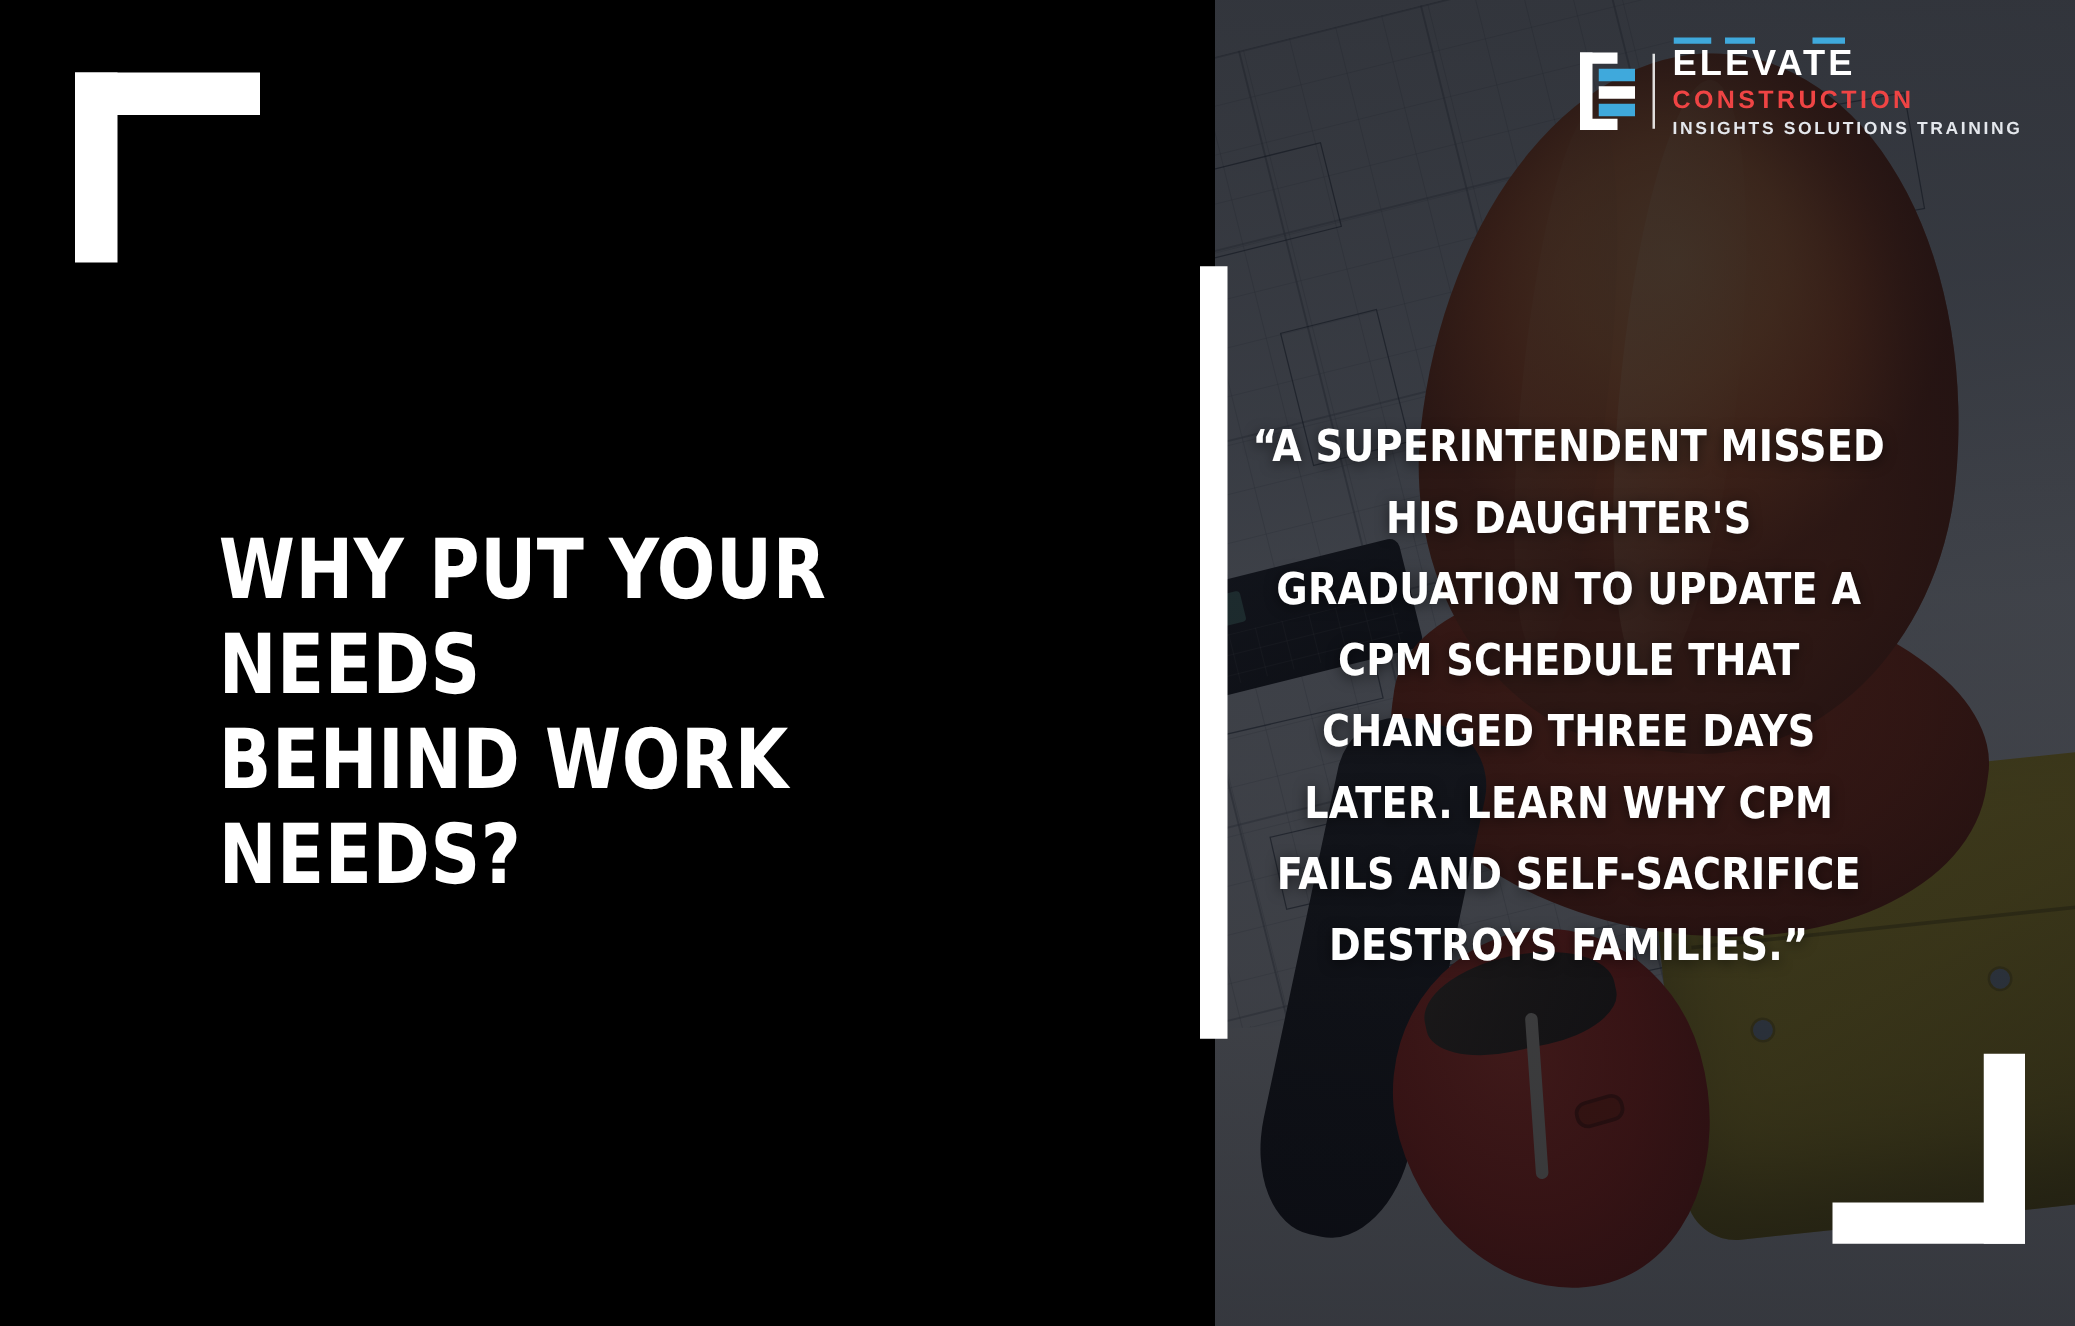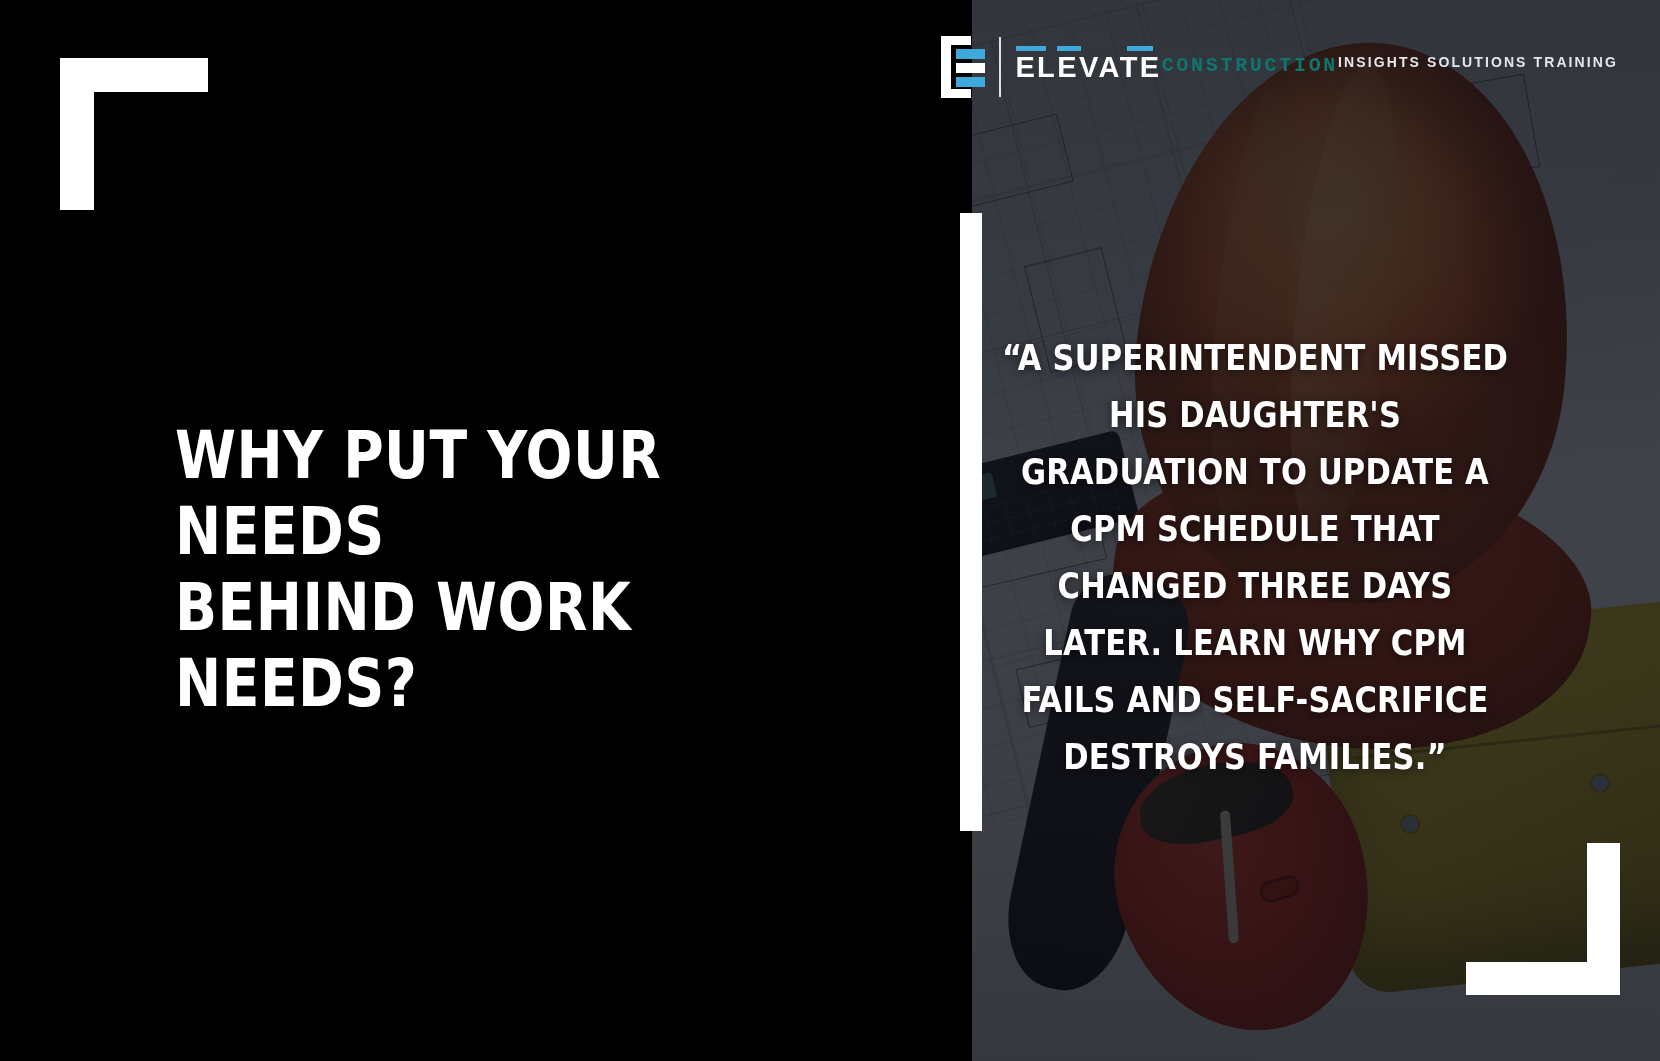--- a/index.html
+++ b/index.html
@@ -186,36 +186,36 @@
   }
   .logo-mark { position:relative; width:44px; height:62px; }
   .logo-mark .outer-l { position:absolute; left:0; top:0; width:10px; height:62px; background:#fff; }
   .logo-mark .outer-t { position:absolute; left:0; top:0; width:30px; height:9px; background:#fff; }
   .logo-mark .outer-b { position:absolute; left:0; bottom:0; width:30px; height:9px; background:#fff; }
   .logo-mark .bar { position:absolute; left:15px; height:10px; }
   .logo-mark .bar-top { top:13px; width:29px; background:#3fa9dc; }
   .logo-mark .bar-mid { top:27px; width:29px; background:#ffffff; }
   .logo-mark .bar-bot { top:41px; width:29px; background:#3fa9dc; }
   .logo-div { width:2px; height:60px; background:rgba(255,255,255,.85); }
-  .logo-text { display:flex; flex-direction:row; align-items:flex-start; }
+  .logo-text { display:flex; flex-direction:column; align-items:flex-start; }
   .logo-word {
     position:relative;
     color:#fff; font-weight:bold;
     font-family:"Liberation Sans Narrow","Liberation Sans",sans-serif;
     font-size:29px; letter-spacing:2.4px; line-height:30px;
   }
   .logo-word .tick {
     position:absolute; height:5px; background:#3fa9dc;
   }
   .t1{ left:1px; top:-6px; width:30px; }
   .t2{ left:42px; top:-6px; width:24px; }
   .t3{ left:112px; top:-6px; width:26px; }
   .logo-sub {
-    color:#0f766e; font-weight:bold;
-    font-family:Liberation Mono, monospace;
+    color:#ef4444; font-weight:bold;
+    font-family:Liberation Sans, sans-serif;
     font-size:20px; letter-spacing:2.7px; line-height:24px; margin-top:2px;
   }
   .logo-tag {
     color:#e4e7ec; font-weight:bold;
     font-family:"Liberation Sans Narrow","Liberation Sans",sans-serif;
     font-size:14px; letter-spacing:2.1px; line-height:14px; margin-top:3px;
   }
 
   
   .quote {

